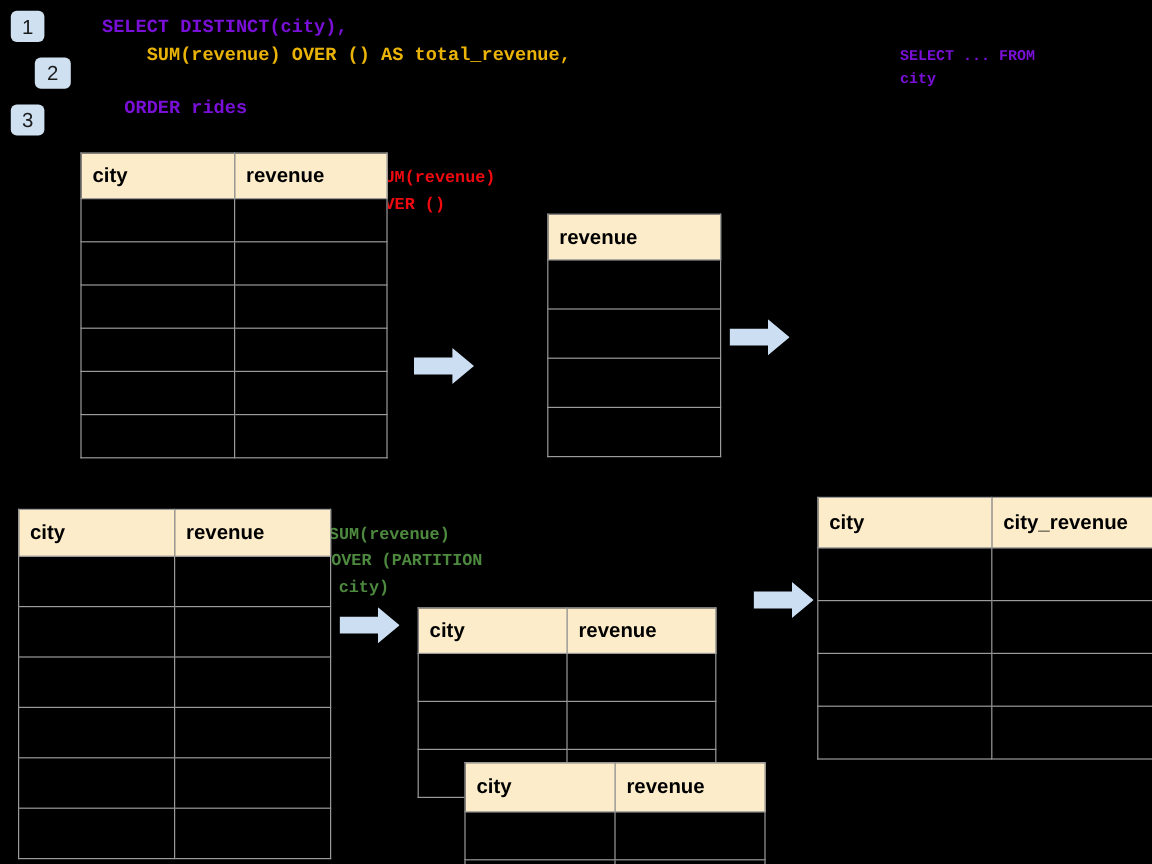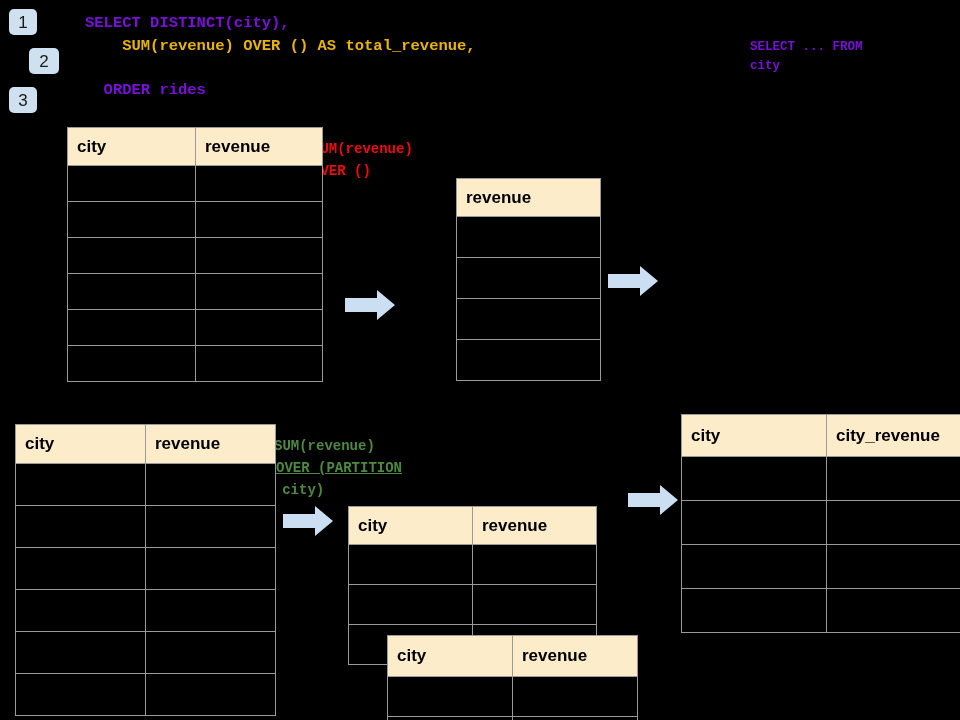--- a/index.html
+++ b/index.html
@@ -117,21 +117,21 @@
   <div class="code code-main code-purple" style="left:85px; top:79px;">  ORDER rides</div>
 
 
   <div class="code-note" style="left:750px; top:38px;">SELECT ... FROM</div>
   <div class="code-note" style="left:750px; top:57px;">city</div>
 
   <div class="label label-red" style="left:312px; top:138px;">SUM(revenue)</div>
   <div class="label label-red" style="left:312px; top:160px;">OVER ()</div>
 
   <div class="label label-green" style="left:274px; top:435px;">SUM(revenue)</div>
-  <div class="label label-green" style="left:276px; top:457px;text-decoration:underline;">OVER (PARTITION</div>
+  <div class="label label-green" style="left:276px; top:457px;">OVER (PARTITION</div>
   <div class="label label-green" style="left:257px; top:479px;">BY city)</div>
 
   <table class="tbl" style="left:67px; top:127px; width:235px; z-index:2;">
     <thead>
       <tr>
         <th style="width:118px; height:37px;">city</th>
         <th style="width:117px; height:37px;">revenue</th>
       </tr>
     </thead>
     <tbody>

